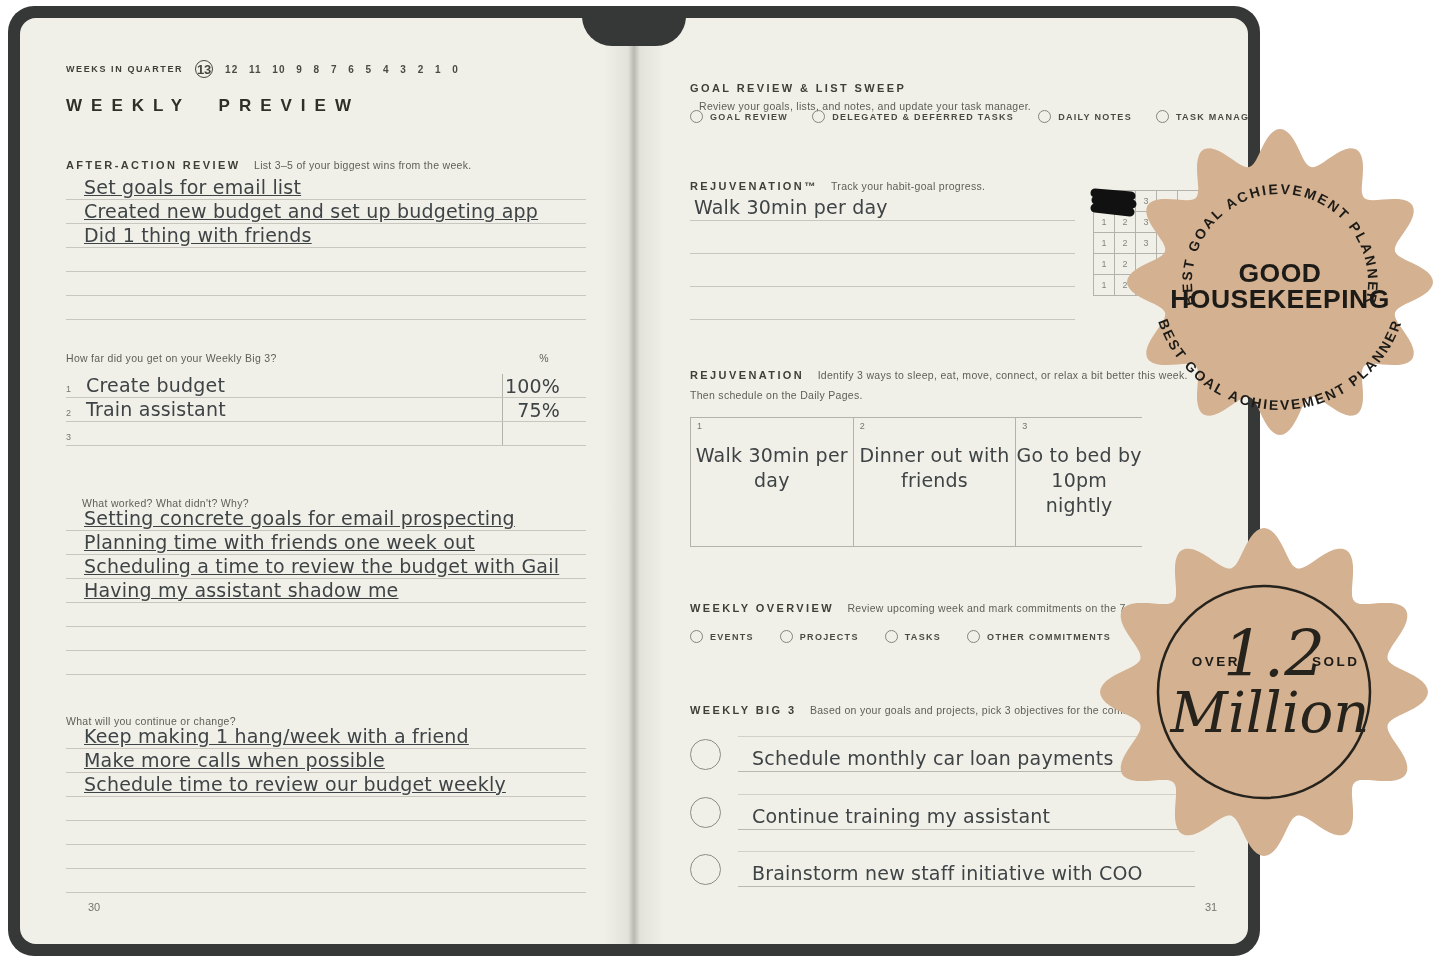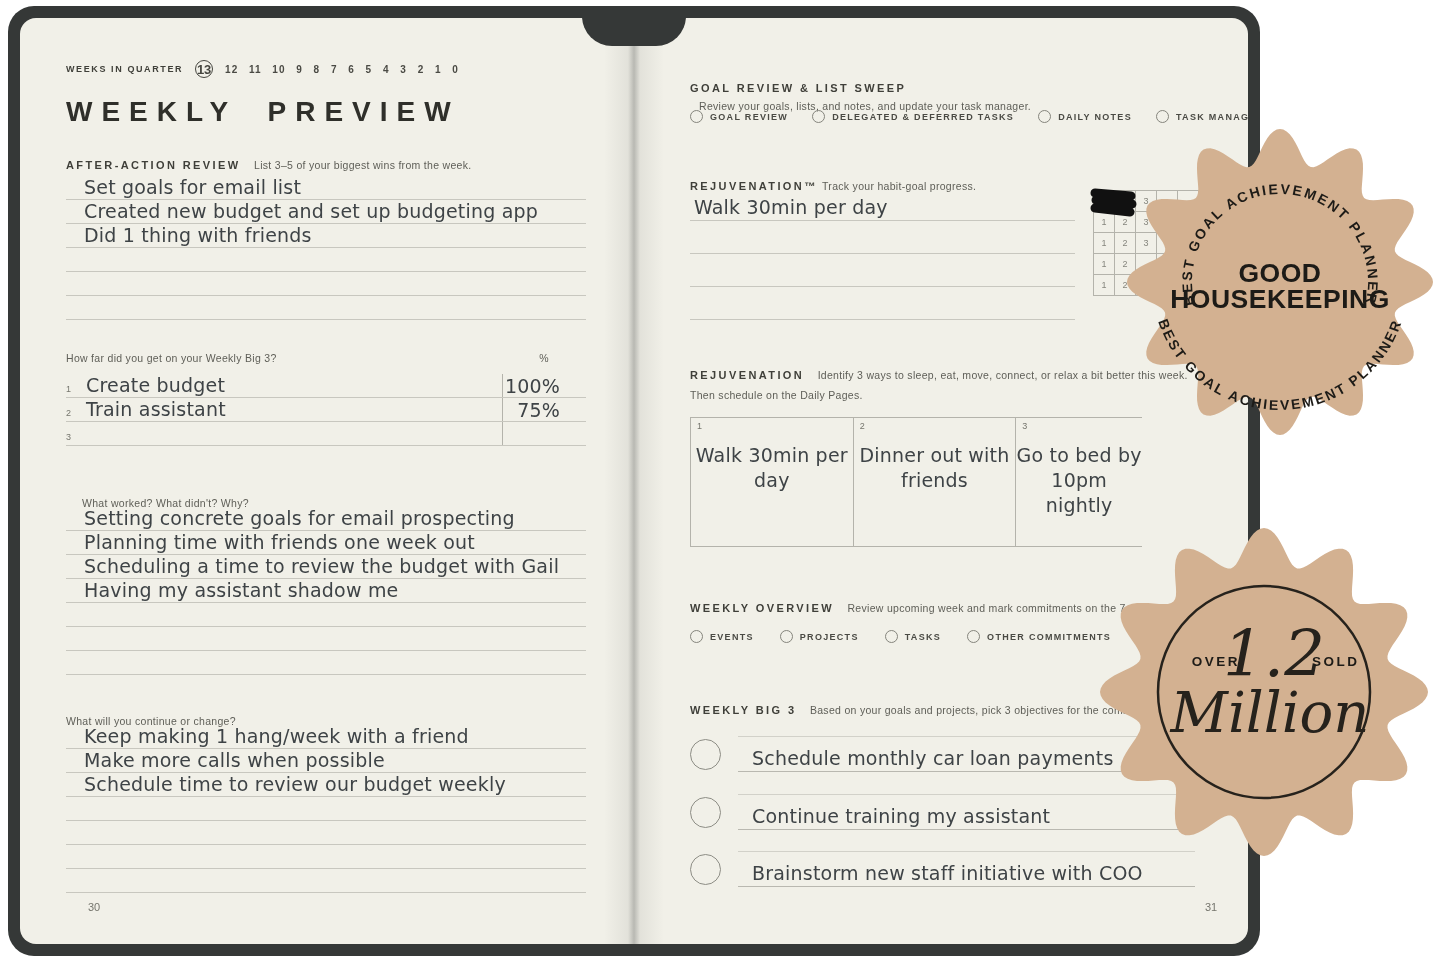--- a/index.html
+++ b/index.html
@@ -29,33 +29,33 @@
   .helper{font-size:10.5px;letter-spacing:.3px;color:var(--muted);white-space:nowrap;}
   .q{font-size:10.5px;letter-spacing:.3px;color:var(--muted);}
   .clip{overflow:hidden;}
   .pgnum{font-size:11px;color:var(--faint);}
 
   
   .hw{font-family:"DejaVu Sans",sans-serif;font-size:19px;color:var(--ink);letter-spacing:.2px;}
 
   
   .hw-line{height:23px;border-bottom:1px solid var(--line);display:flex;align-items:flex-end;}
-  .hw-line .hw{padding:0 0 1px 18px;white-space:nowrap;}
+  .hw-line .hw{padding:0 0 1px 18px;white-space:nowrap;text-decoration:underline;}
   .st-line{height:32px;border-bottom:1px solid var(--line);display:flex;align-items:flex-end;}
   .st-line .hw{padding:0 0 2px 4px;white-space:nowrap;}
 
   
   #weeks{display:flex;align-items:center;gap:12px;}
   .wk-label{font-size:9px;font-weight:700;letter-spacing:1.6px;color:var(--print);}
   .wk-cur{width:16px;height:16px;border:1.3px solid #45453f;border-radius:50%;
           display:flex;align-items:center;justify-content:center;
           font-size:13px;font-weight:700;color:#45453f;}
   .wk-nums{font-size:10px;font-weight:700;letter-spacing:1px;word-spacing:7px;color:#4a4a44;}
 
-  #lp-title{font-size:28px;font-weight:600;letter-spacing:9px;word-spacing:14px;color:#2f2f2a;}
+  #lp-title{font-size:17px;font-weight:600;letter-spacing:9px;word-spacing:14px;color:#2f2f2a;}
 
   
   .b3row{display:flex;height:23px;border-bottom:1px solid var(--line);align-items:stretch;}
   .b3num{width:20px;font-size:9px;color:var(--faint);display:flex;align-items:flex-end;padding-bottom:3px;}
   .b3text{flex:1;display:flex;align-items:flex-end;}
   .b3text .hw{padding-bottom:1px;}
   .b3val{width:84px;border-left:1px solid var(--rule);display:flex;align-items:flex-end;
          justify-content:flex-end;padding-right:26px;box-sizing:border-box;}
 
   
@@ -221,21 +221,21 @@
             <b>DAILY NOTES</b>
           </span>
         <span class="chk">
             <i></i>
             <b>TASK MANAGER</b>
           </span>
       </div>
 
       <div class="abs" style="left:670px;top:158px;">
         <span class="lbl">REJUVENATION™</span>
-        <span class="helper" style="">Track your habit-goal progress.</span>
+        <span class="helper" style="margin-left:9px;">Track your habit-goal progress.</span>
       </div>
       <div class="abs" style="left:670px;top:170px;width:385px;">
         <div class="st-line">
             <span class="hw">Walk 30min per day</span>
           </div>
         <div class="st-line"></div>
         <div class="st-line"></div>
         <div class="st-line"></div>
       </div>
 

